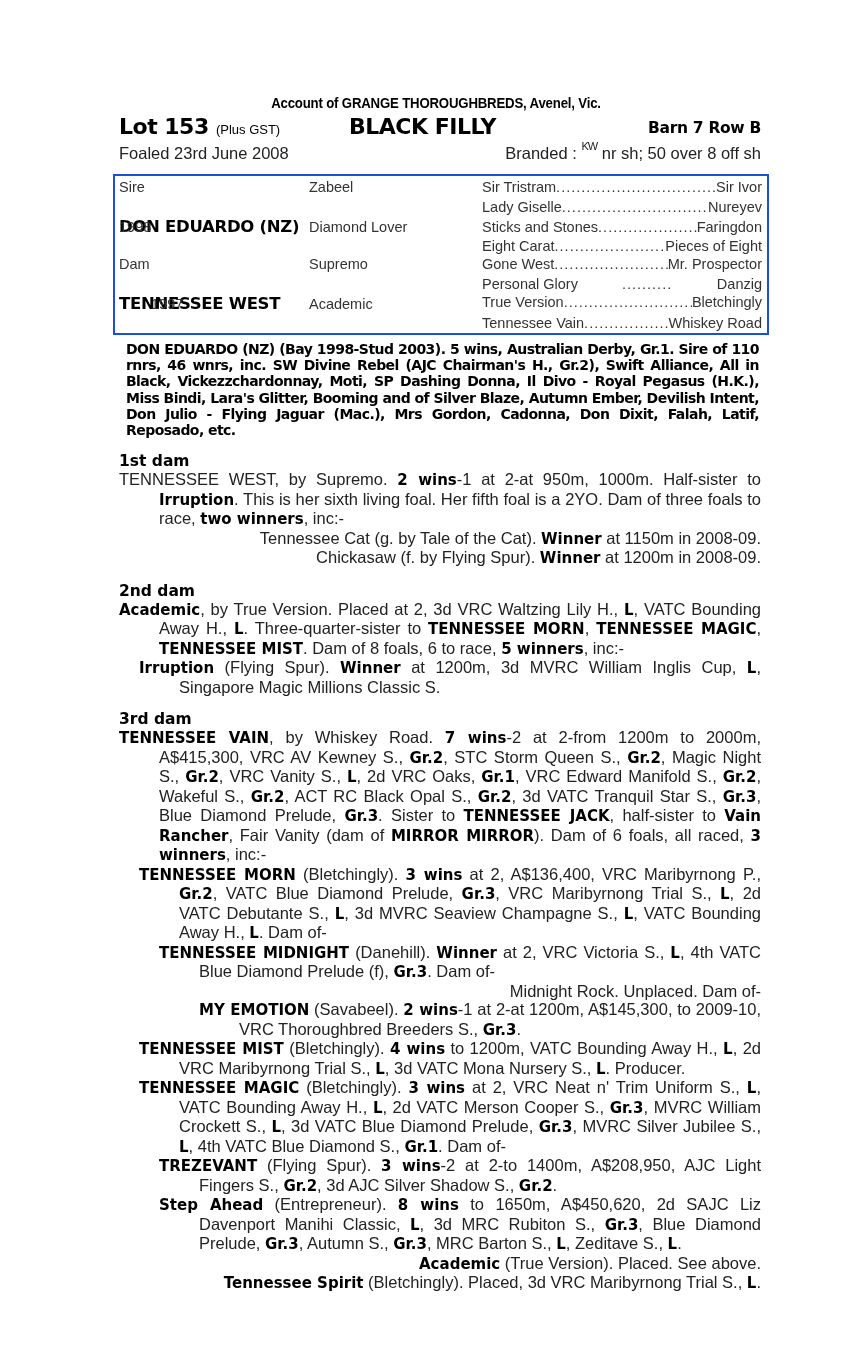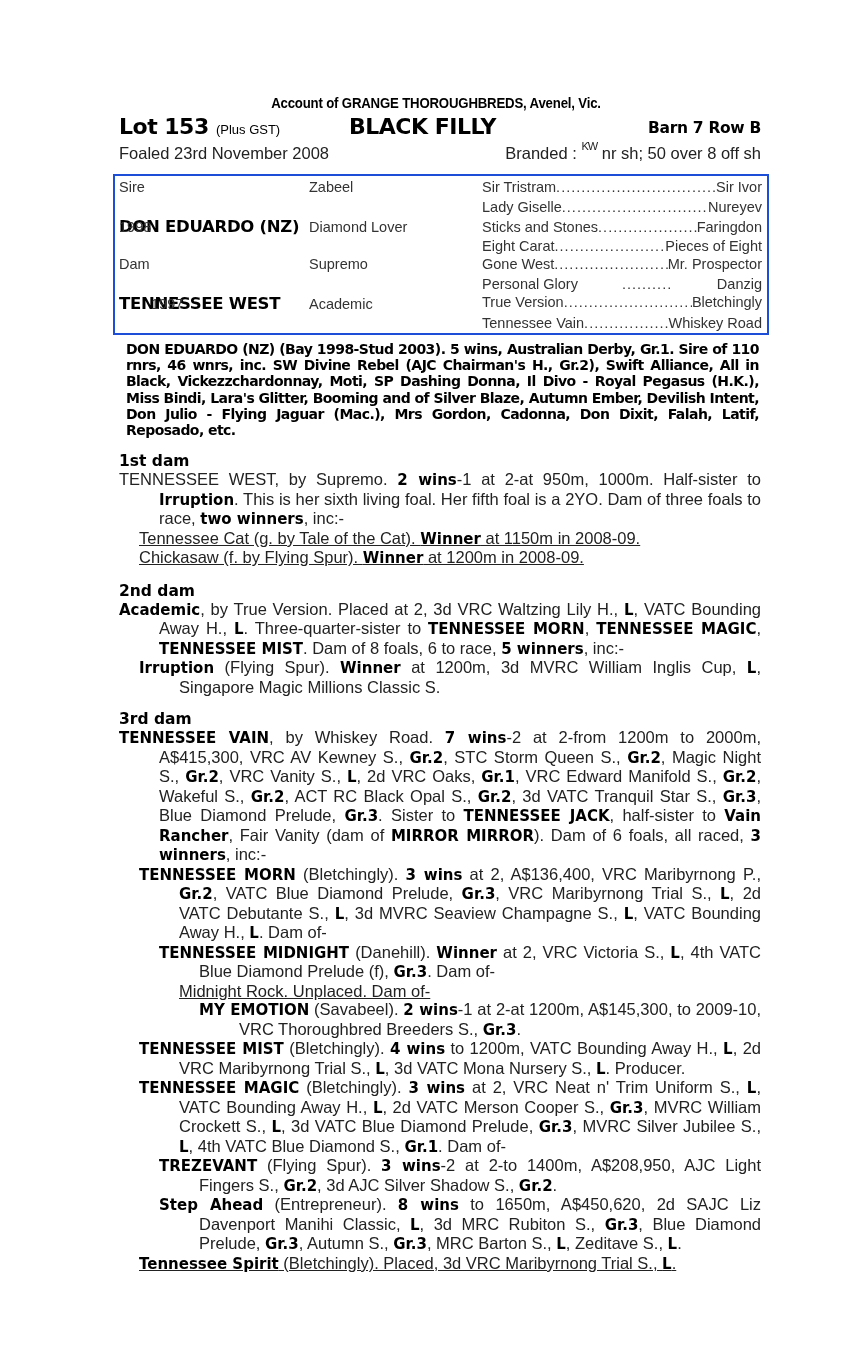--- a/index.html
+++ b/index.html
@@ -26,37 +26,37 @@
   .sirepara { margin:6px 10px 0 13px; font-family:"DejaVu Sans", sans-serif; font-weight:bold; font-size:14px; line-height:16.2px; text-align:justify; letter-spacing:-0.55px; color:#000; }
   .sect { margin-top:14px; }
   .sect h3 { margin:0; font-family:"DejaVu Sans", sans-serif; font-weight:bold; font-size:15.5px; line-height:18px; padding-left:6px; }
   .p { font-size:16.5px; line-height:18.5px; color:#222; text-align:justify; }
   .p b, .p .bb { font-family:"DejaVu Sans", sans-serif; font-weight:bold; color:#000; font-size:15px; }
   .lvl0 { padding-left:46px; text-indent:-40px; margin-right:8px; }
   .lvl1 { padding-left:66px; text-indent:-40px; margin-right:8px; }
   .lvl2 { padding-left:86px; text-indent:-40px; margin-right:8px; }
   .lvl3 { padding-left:106px; text-indent:-40px; margin-right:8px; }
   .lvl4 { padding-left:126px; text-indent:-40px; margin-right:8px; }
-  .nj { text-align:left;text-decoration:underline; }
+  .nj { text-align:right; }
 </style>
 </head>
 <body>
 
 <div class="page">
 
   <div class="account">Account of GRANGE THOROUGHBREDS, Avenel, Vic.</div>
 
   <div class="lotrow">
     <div class="lot"><span>Lot 153</span> <span class="gst">(Plus GST)</span></div>
     <div class="sex">BLACK FILLY</div>
     <div class="barn">Barn 7 Row B</div>
   </div>
 
   <div class="foalrow">
-    <div class="foaled">Foaled 23rd November 2008</div>
+    <div class="foaled">Foaled 23rd June 2008</div>
     <div class="branded">
       <span>Branded :</span>
       <span class="brand-glyph">KW</span>
       <span>nr sh; 50 over 8 off sh</span>
     </div>
   </div>
 
   <div class="ped">
     <div class="l" style="left:4px;top:3px;">Sire</div>
     <div class="l big" style="left:4px;top:21px;">DON EDUARDO (NZ)</div>
@@ -140,17 +140,18 @@
     <div class="p lvl4" style="padding-left:126px;text-indent:-40px;"><b>MY EMOTION</b><span> (Savabeel). </span><b>2 wins</b><span>-1 at 2-at 1200m, A$145,300, to 2009-10, VRC Thoroughbred Breeders S., </span><b>Gr.3</b><span>.</span></div>
 
     <div class="p lvl1"><b>TENNESSEE MIST</b><span> (Bletchingly). </span><b>4 wins</b><span> to 1200m, VATC Bounding Away H., </span><b>L</b><span>, 2d VRC Maribyrnong Trial S., </span><b>L</b><span>, 3d VATC Mona Nursery S., </span><b>L</b><span>. Producer.</span></div>
 
     <div class="p lvl1"><b>TENNESSEE MAGIC</b><span> (Bletchingly). </span><b>3 wins</b><span> at 2, VRC Neat n' Trim Uniform S., </span><b>L</b><span>, VATC Bounding Away H., </span><b>L</b><span>, 2d VATC Merson Cooper S., </span><b>Gr.3</b><span>, MVRC William Crockett S., </span><b>L</b><span>, 3d VATC Blue Diamond Prelude, </span><b>Gr.3</b><span>, MVRC Silver Jubilee S., </span><b>L</b><span>, 4th VATC Blue Diamond S., </span><b>Gr.1</b><span>. Dam of-</span></div>
 
     <div class="p lvl2"><b>TREZEVANT</b><span> (Flying Spur). </span><b>3 wins</b><span>-2 at 2-to 1400m, A$208,950, AJC Light Fingers S., </span><b>Gr.2</b><span>, 3d AJC Silver Shadow S., </span><b>Gr.2</b><span>.</span></div>
 
     <div class="p lvl2"><b>Step Ahead</b><span> (Entrepreneur). </span><b>8 wins</b><span> to 1650m, A$450,620, 2d SAJC Liz Davenport Manihi Classic, </span><b>L</b><span>, 3d MRC Rubiton S., </span><b>Gr.3</b><span>, Blue Diamond Prelude, </span><b>Gr.3</b><span>, Autumn S., </span><b>Gr.3</b><span>, MRC Barton S., </span><b>L</b><span>, Zeditave S., </span><b>L</b><span>.</span></div>
 
+    <div class="p lvl1 nj"><b>Academic</b><span> (True Version). Placed. See above.</span></div>
 
     <div class="p lvl1 nj"><b>Tennessee Spirit</b><span> (Bletchingly). Placed, 3d VRC Maribyrnong Trial S., </span><b>L</b><span>.</span></div>
   </div>
 
 </div>
 
 </body></html>

